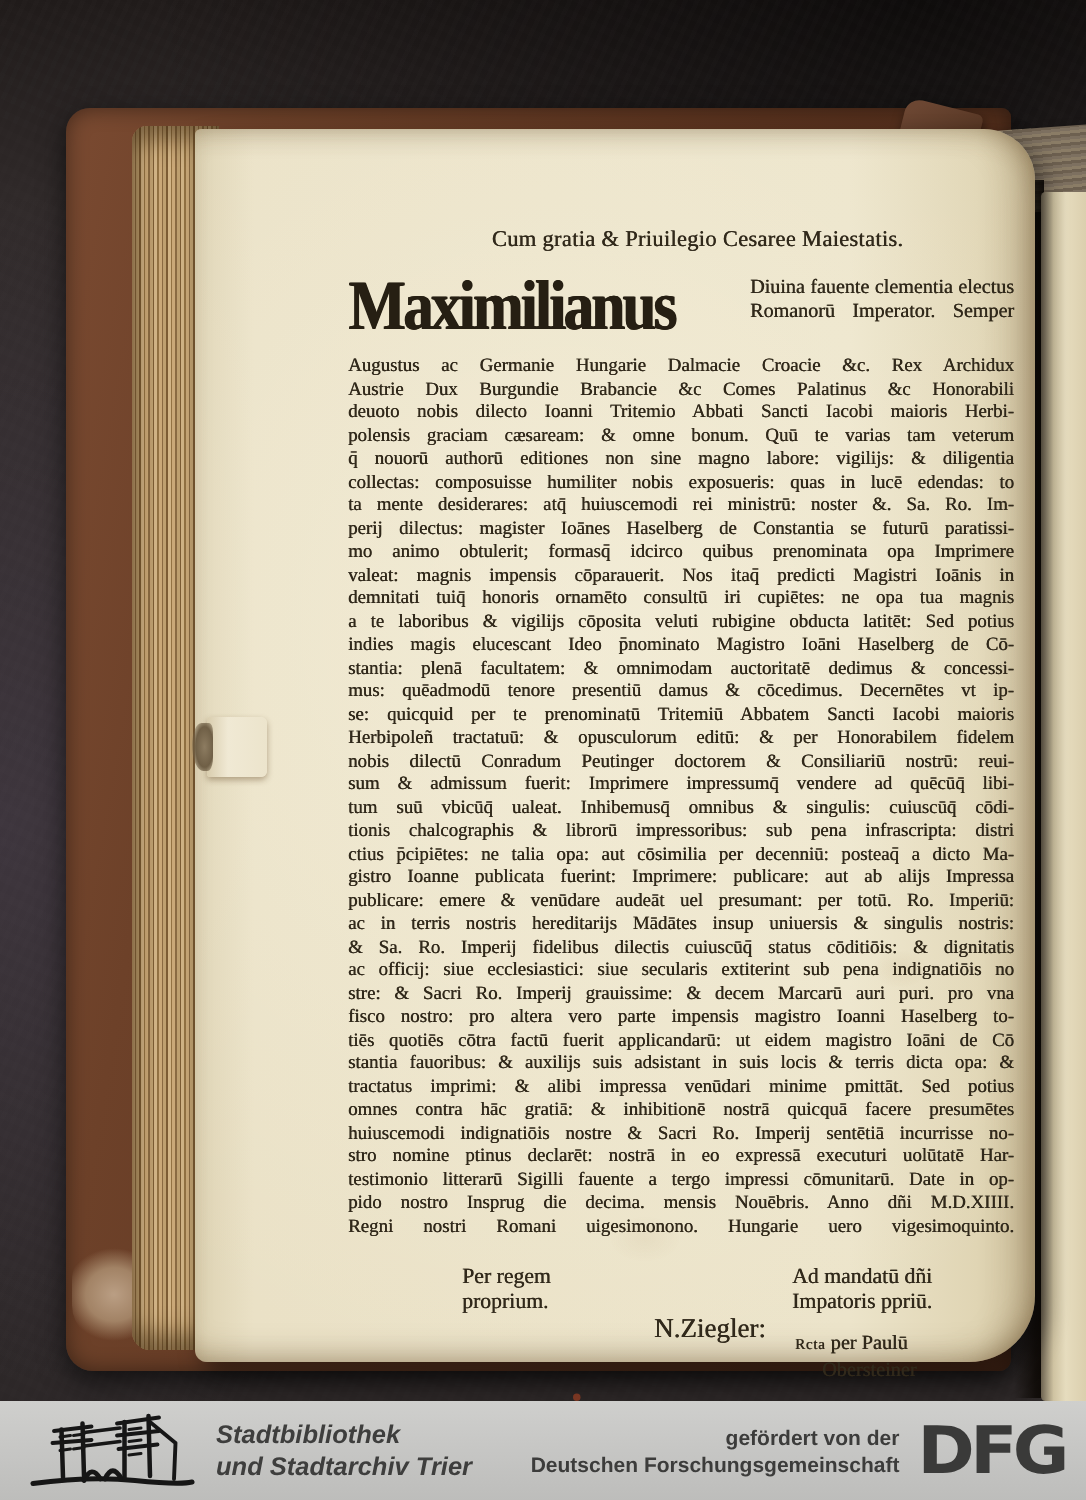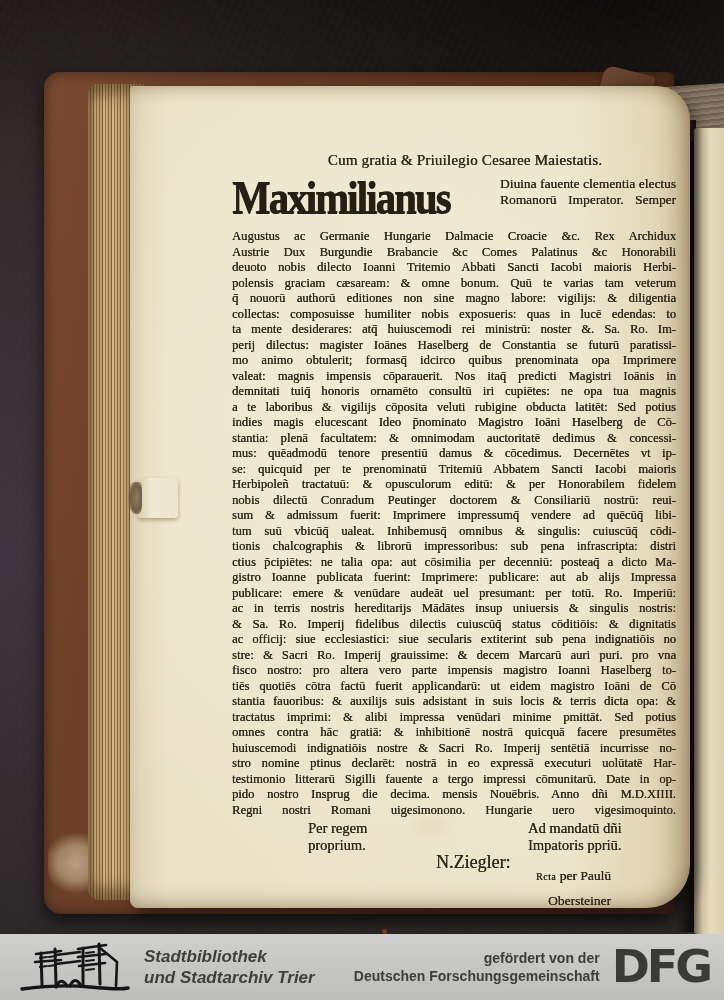--- a/index.html
+++ b/index.html
@@ -69,41 +69,41 @@
     border-radius: 2px 4px 4px 2px;
     box-shadow: 0 2px 4px rgba(90,60,25,.4); }
   .bookmark-tab::before { content:""; position:absolute; left:-10px; top:4px; width:14px; height:32px;
     background: radial-gradient(70% 70% at 60% 50%, #8d7c61 0%, #6f5f46 60%, rgba(0,0,0,0) 100%);
     border-radius: 50% 20% 30% 60%; }
 
   
   .text-block { position: absolute; left: 102px; top: 66px; width: 444px; color: #31291b; }
   .headline { text-align: center; font-size: 15px; letter-spacing: .2px; padding-left: 22px;
     text-shadow: .3px 0 currentColor; }
-  .opening-row { display: flex; margin-top: 6px; }
+  .opening-row { display: flex; margin-top: 13px; }
   .initial-word { width: 268px; font-size: 47px; font-weight: bold; line-height: 44px;
     letter-spacing: -2px; transform: scaleX(.86); transform-origin: left top;
     text-shadow: 1px 0 currentColor, .5px .5px currentColor; color: #261f13;
     white-space: nowrap; }
   .side-lines { flex: 1; padding-top: 1px; }
   .sline { font-size: 13.4px; line-height: 16px; text-align: justify; text-align-last: justify;
     text-shadow: .25px 0 currentColor; }
   .body-lines { margin-top: 10px; }
   .bline { font-size: 12.6px; line-height: 15.5px; height: 15.5px; overflow: hidden;
     text-align: justify; text-align-last: justify; text-shadow: .25px 0 currentColor;
     white-space: nowrap; }
-  .sigs { position: relative; height: 100px; margin-top: 2px; font-size: 14.5px; }
+  .sigs { position: relative; height: 100px; margin-top: 18px; font-size: 14.5px; }
   .sig-left { position: absolute; left: 76px; top: 0; line-height: 17px;
     text-shadow: .25px 0 currentColor; }
   .sig-right { position: absolute; left: 296px; top: 0; line-height: 17px;
     text-shadow: .25px 0 currentColor; }
   .ziegler { position: absolute; left: 204px; top: 32px; font-size: 18px;
     text-shadow: .3px 0 currentColor; }
-  .chancery { position: absolute; left: 298px; top: 44px; font-size: 13.5px; line-height: 24px;
-    text-shadow: .3px 0 currentColor; text-align: right; }
+  .chancery { position: absolute; left: 298px; top: 44px; font-size: 13.5px; line-height: 16px;
+    text-shadow: .3px 0 currentColor; }
   .chancery .small { font-size: 10px; letter-spacing: .5px; }
   .chancery .line2 { padding-left: 18px; }
   .spot { position: absolute; left: 252px; top: 843px; width: 5px; height: 5px;
     border-radius: 50%; background: #8d3b22; opacity: .8; }
 
   
   .footer { position: absolute; left: 0; top: 934px; width: 724px; height: 66px;
     background: linear-gradient(180deg, #cfcfcd 0%, #c6c6c4 50%, #bdbdbb 100%);
     display: flex; align-items: center;
     font-family: "Liberation Sans", "DejaVu Sans", sans-serif; }

